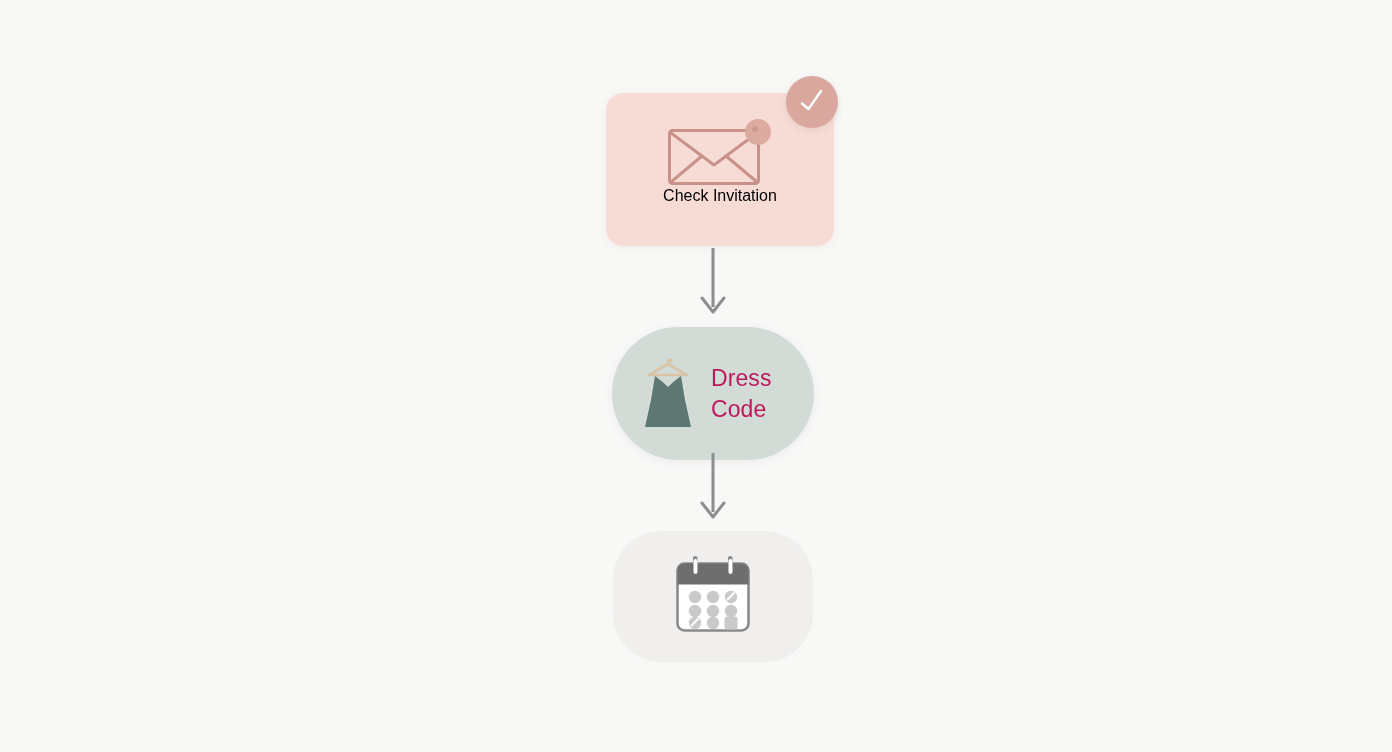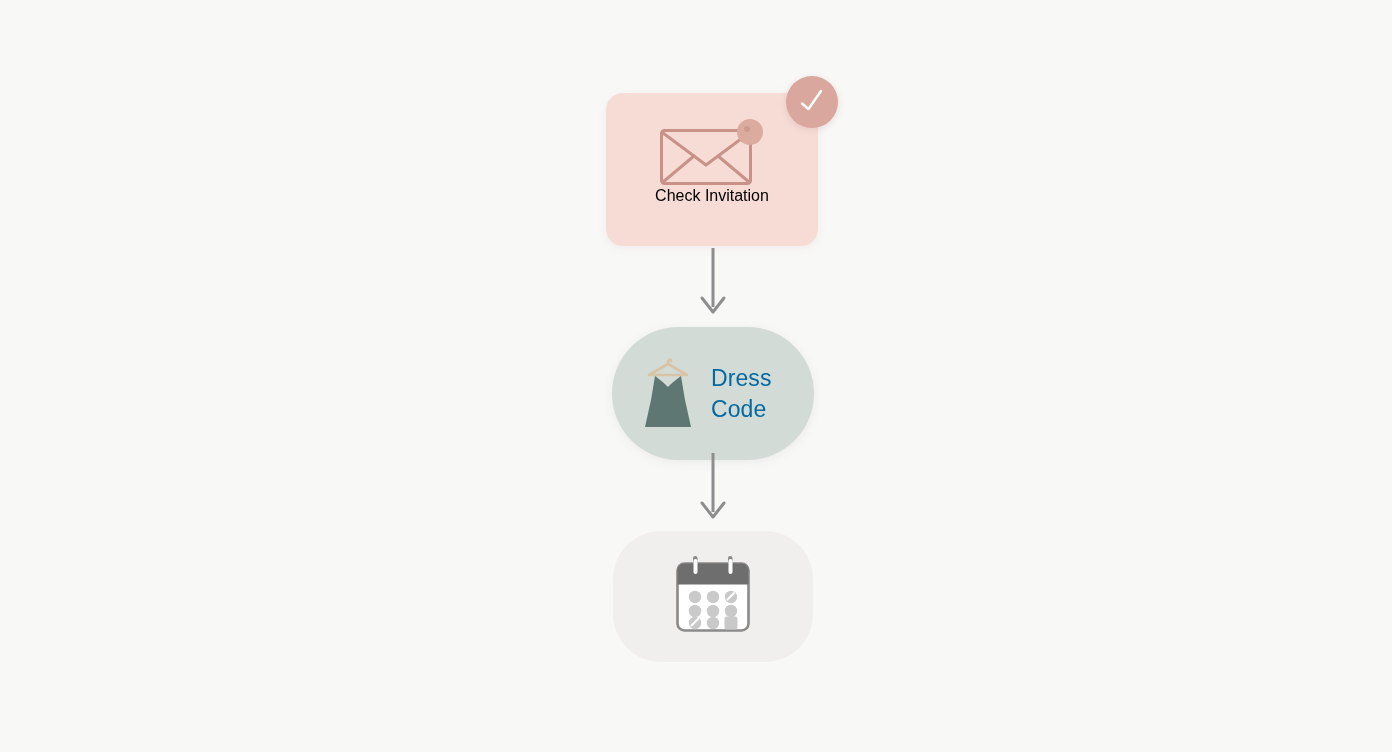--- a/index.html
+++ b/index.html
@@ -18,21 +18,21 @@
   #flow-canvas {
     position: absolute;
     inset: 0;
   }
 
   
   #node-check-invitation {
     position: absolute;
     left: 606px;
     top: 93px;
-    width: 212px;
+    width: 228px;
     height: 153px;
     background: #f7dcd6;
     border-radius: 17px;
     box-shadow: 0 2px 10px rgba(140, 110, 105, 0.08);
     display: flex;
     flex-direction: column;
     align-items: center;
     justify-content: flex-start;
     box-sizing: border-box;
     padding-top: 24px;
@@ -93,21 +93,21 @@
   }
   #dress-icon {
     width: 58px;
     height: 78px;
     display: block;
     flex: none;
   }
   #dress-code-label {
     font-size: 23px;
     line-height: 31px;
-    color: #0369a1;
+    color: #be185d;
     max-width: 76px;
     letter-spacing: 0.1px;
   }
 
   
   #node-calendar {
     position: absolute;
     left: 613px;
     top: 531px;
     width: 200px;

